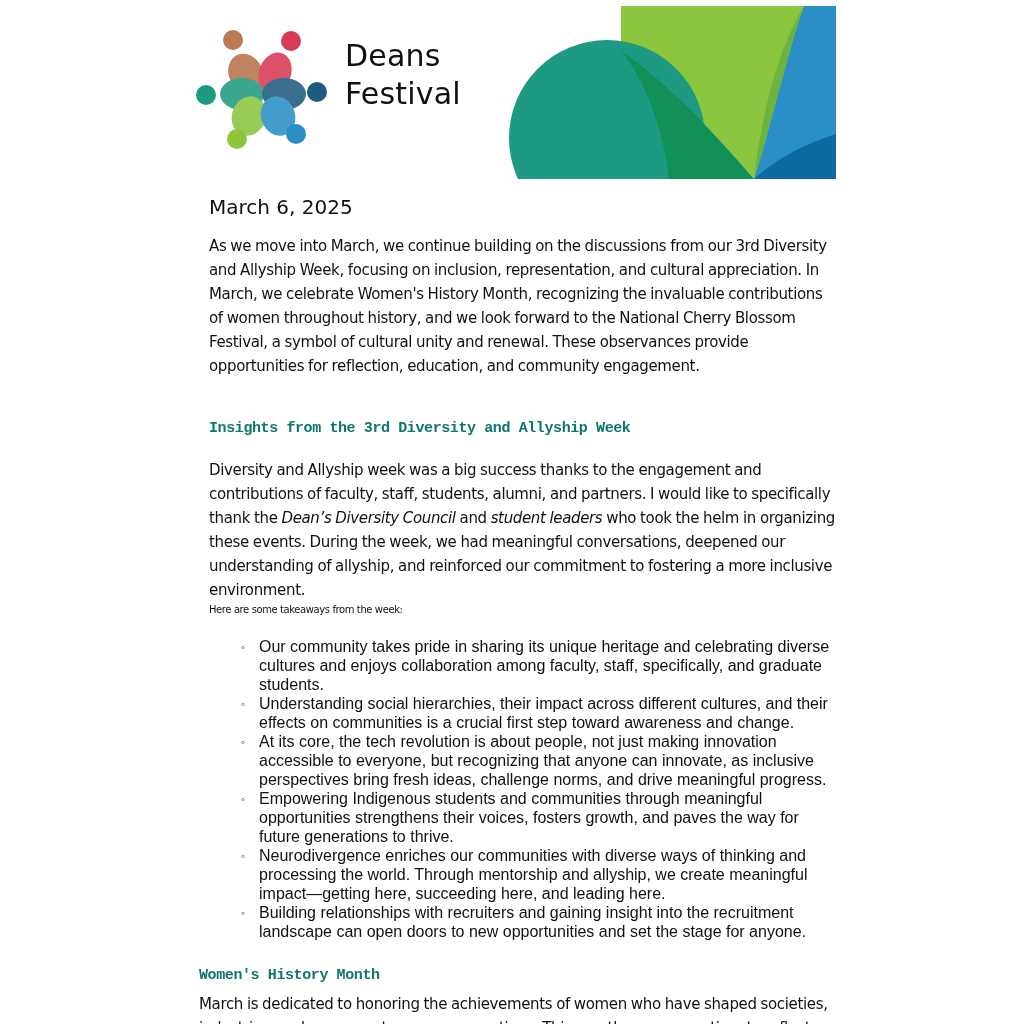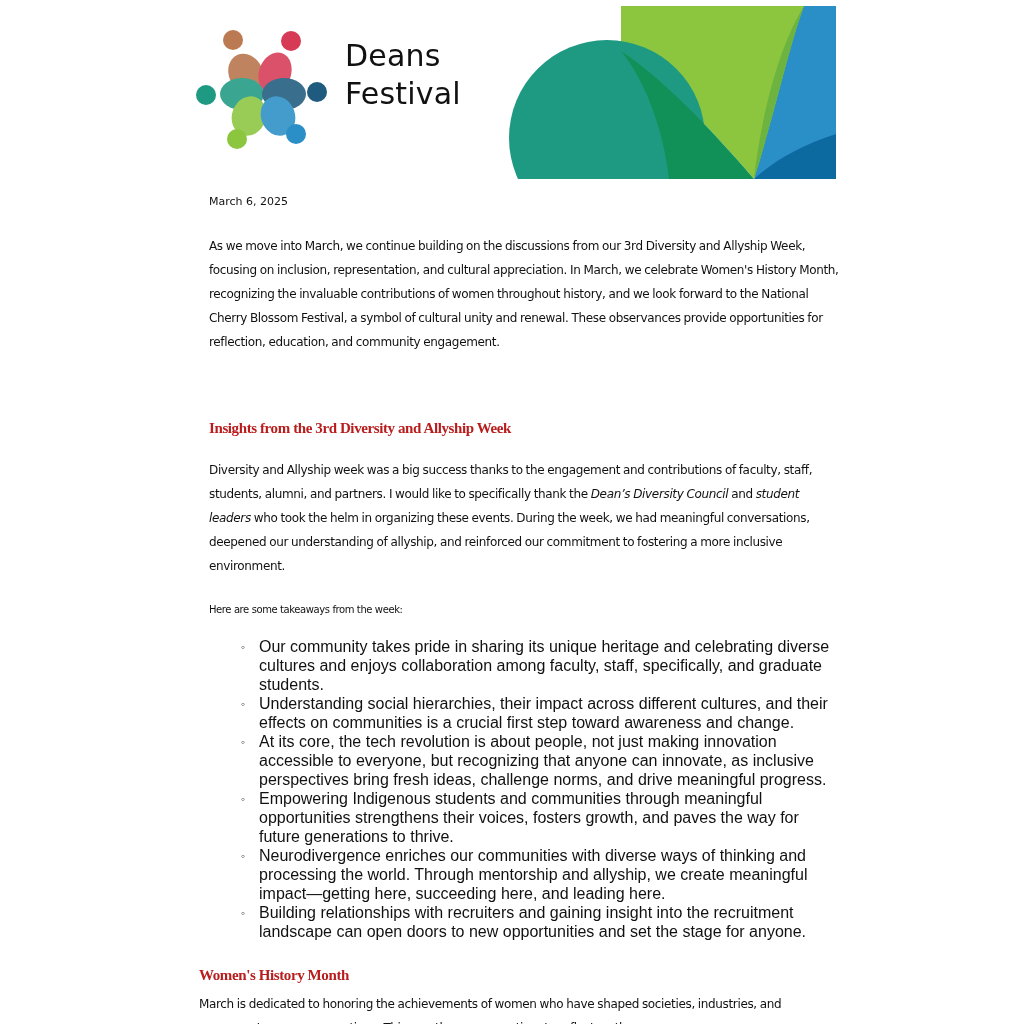--- a/index.html
+++ b/index.html
@@ -5,24 +5,24 @@
   html, body { margin: 0; padding: 0; background: #ffffff; }
   body { width: 1024px; height: 1024px; overflow: hidden; position: relative; color: #111; }
   .page { position: absolute; left: 0; top: 0; width: 1024px; height: 1024px; }
 
   
   .banner { position: absolute; left: 190px; top: 6px; width: 646px; height: 173px; overflow: hidden; background: #fff; }
   .logo-mark { position: absolute; left: 4px; top: 20px; width: 136px; height: 130px; }
   .logo-text { position: absolute; left: 155px; top: 31px; font-family: "DejaVu Sans", sans-serif; font-size: 30px; line-height: 38px; color: #111; letter-spacing: 0.2px; }
   .logo-text div { white-space: nowrap; }
   .art { position: absolute; left: 309px; top: 0; width: 337px; height: 173px; }
-  .date { position: absolute; left: 209px; top: 195px; font-size: 11px; font-family: "DejaVu Sans", sans-serif; }
-  .para { position: absolute; font-family: "DejaVu Sans", sans-serif; font-size: 12px; line-height: 24px; color: #111; letter-spacing: -0.35px; word-spacing: -0.5px; }
+  .date { position: absolute; left: 209px; top: 195px; font-size: 20px; font-family: "DejaVu Sans", sans-serif; }
+  .para { position: absolute; font-family: "DejaVu Sans", sans-serif; font-size: 15px; line-height: 24px; color: #111; letter-spacing: -0.35px; word-spacing: -0.5px; }
   .p1 { left: 209px; top: 234px; width: 630px; }
-  .h2 { position: absolute; font-family: Liberation Serif, serif; font-weight: bold; font-size: 15px; color: #b91c1c; letter-spacing: -0.4px; }
+  .h2 { position: absolute; font-family: Liberation Mono, monospace; font-weight: bold; font-size: 15px; color: #0f766e; letter-spacing: -0.4px; }
   .h-insights { left: 209px; top: 420px; }
   .p2 { left: 209px; top: 458px; width: 630px; }
   .takeaways-intro { position: absolute; left: 209px; top: 604px; font-family: "DejaVu Sans", sans-serif; font-size: 10px; letter-spacing: -0.4px; }
   .bullets { position: absolute; left: 259px; top: 637px; width: 580px; margin: 0; padding: 0; list-style: none; font-family: "Liberation Sans", sans-serif; font-size: 16px; line-height: 19px; color: #111; }
   .bullets li { position: relative; }
   .bullets .bullet { position: absolute; left: -18px; top: 1px; font-size: 12px; color: #333; }
   .h-women { left: 199px; top: 959px; margin-top: 8px; }
   .p3 { left: 199px; top: 992px; width: 630px; }
   em { font-style: italic; }
 </style>

